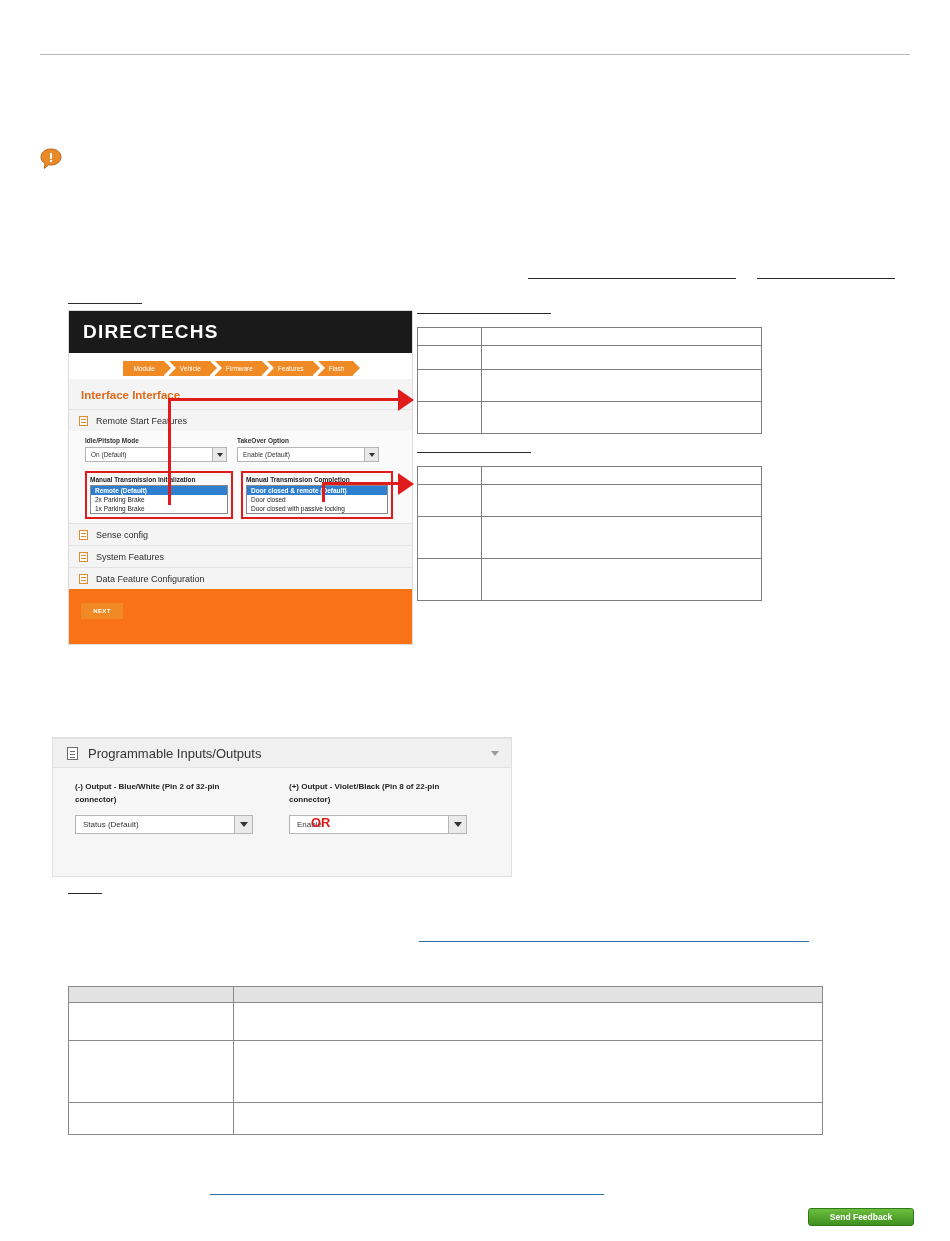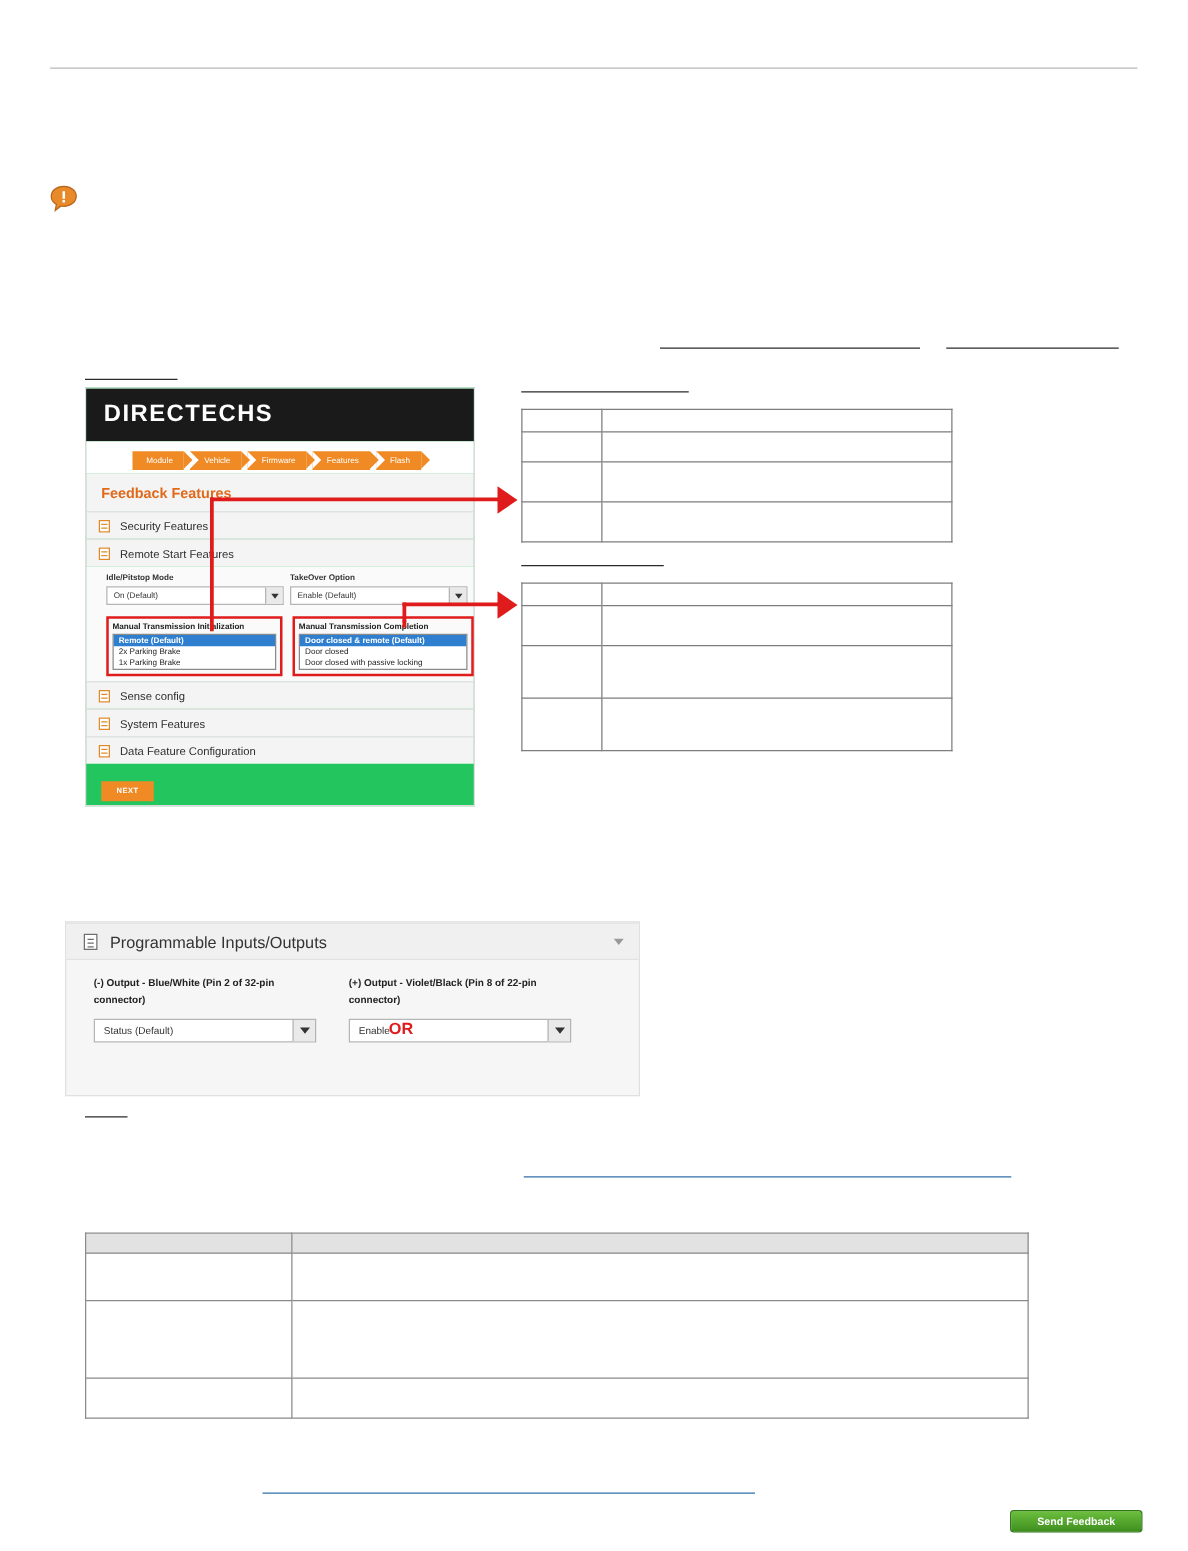--- a/index.html
+++ b/index.html
@@ -35,23 +35,23 @@
 
   
   .rule { position: absolute; height: 1px; background: #2b2b2b; }
   .link-rule { position: absolute; height: 1px; background: #2f6fa8; }
 
   
   .app-shot {
     position: absolute;
     left: 68px;
     top: 310px;
-    width: 312px;
+    width: 345px;
     height: 335px;
-    background: #22c55e;
+    background: #f97316;
     border: 1px solid #dcdcdc;
   }
   .app-header {
     height: 42px;
     background: #1a1a1a;
     display: flex;
     align-items: center;
     padding-left: 14px;
   }
   .app-logo {
@@ -277,21 +277,21 @@
   .rf-acc-label { font-size: 13px; color: #333; }
   .rf-acc .chev {
     position: absolute; right: 12px; top: 12px;
     width: 0; height: 0;
     border-left: 4px solid transparent;
     border-right: 4px solid transparent;
     border-top: 5px solid #9a9a9a;
   }
   .rf-body { padding: 12px 0 0 22px; display: flex; }
   .rf-col { width: 182px; position: relative; }
-  .rf-col.second { margin-left: 22px; }
+  .rf-col.second { margin-left: 32px; }
   .rf-lab { font-size: 8px; font-weight: bold; color: #222; line-height: 13px; }
   .rf-sel {
     margin-top: 9px;
     height: 19px;
     width: 178px;
     background: #fff;
     border: 1px solid #b5b5b5;
     font-size: 8px;
     color: #333;
     display: flex;
@@ -386,26 +386,22 @@
   </div>
 
   <div class="breadcrumb-bar">
     <span class="crumb first">Module</span>
     <span class="crumb">Vehicle</span>
     <span class="crumb">Firmware</span>
     <span class="crumb">Features</span>
     <span class="crumb">Flash</span>
   </div>
 
-  <div class="section-title">Feedback Features</div>
-
-  <div class="acc-row">
-    <span class="ic"></span>
-    <span class="acc-label">Security Features</span>
-  </div>
+  <div class="section-title">Interface Interface</div>
+
 
   <div class="acc-row">
     <span class="ic"></span>
     <span class="acc-label">Remote Start Features</span>
   </div>
 
   <div class="panel-body">
     <div class="fields-row">
       <div class="field-col">
         <div class="field-lab">Idle/Pitstop Mode</div>

